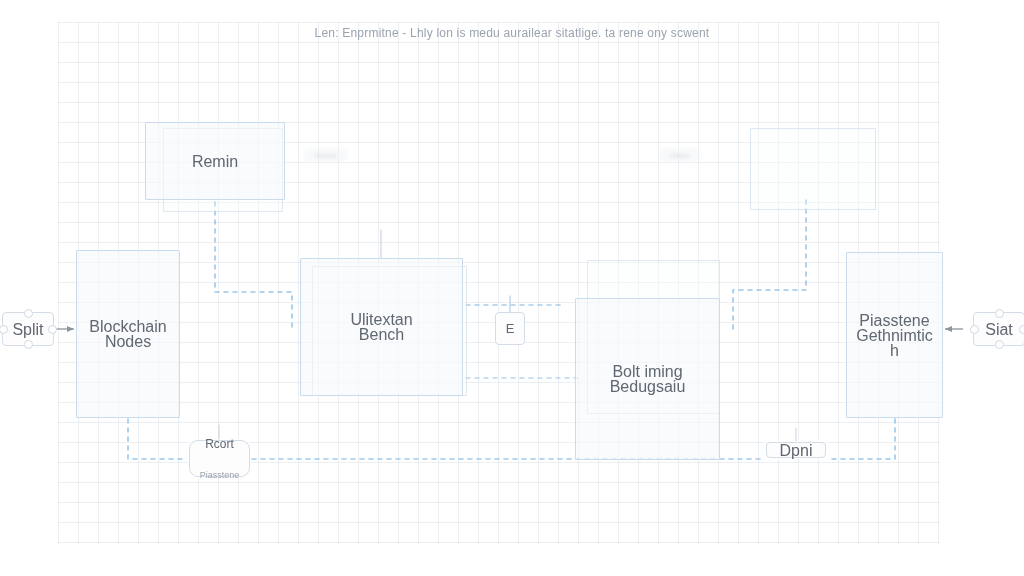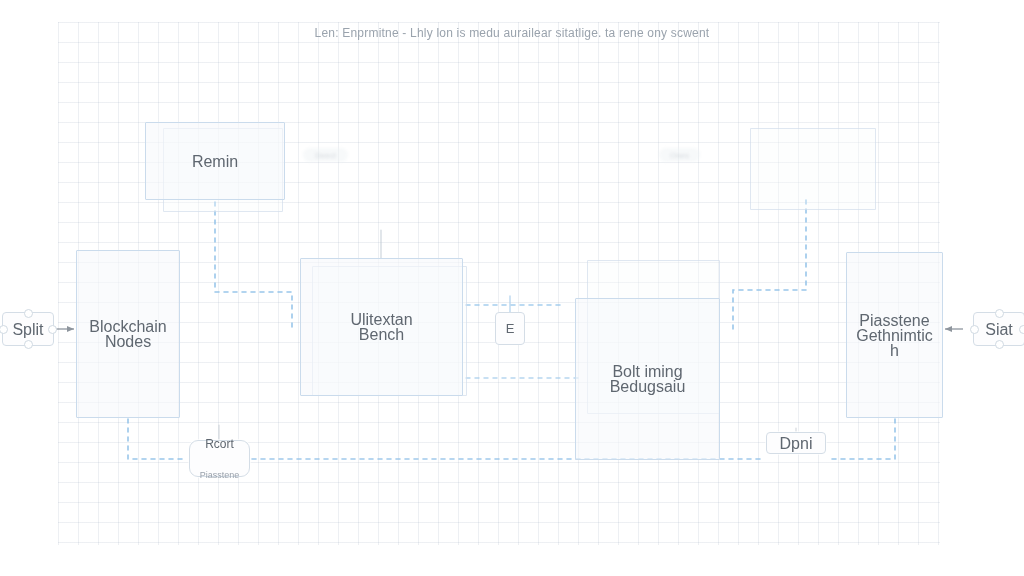--- a/index.html
+++ b/index.html
@@ -217,20 +217,20 @@
     <span class="port r"></span>
     <span class="port t"></span>
     <span class="port b"></span>
   </div>
 
   <div class="node pill" style="left:189px;top:440px;width:61px;height:37px;border-radius:9px;">
     <div class="title" style="font-size:12px;">Rcort</div>
     <div class="sub">Piasstene</div>
   </div>
 
-  <div class="node pill" style="left:766px;top:432px;width:60px;height:22px;">
+  <div class="node pill" style="left:766px;top:442px;width:60px;height:16px;">
     <div class="title">Dpni</div>
   </div>
 
   <div class="faint" style="left:303px;top:148px;width:45px;height:14px;">Deect</div>
   <div class="faint" style="left:659px;top:148px;width:41px;height:14px;">Ones</div>
 
 </div>
 
 </body></html>

